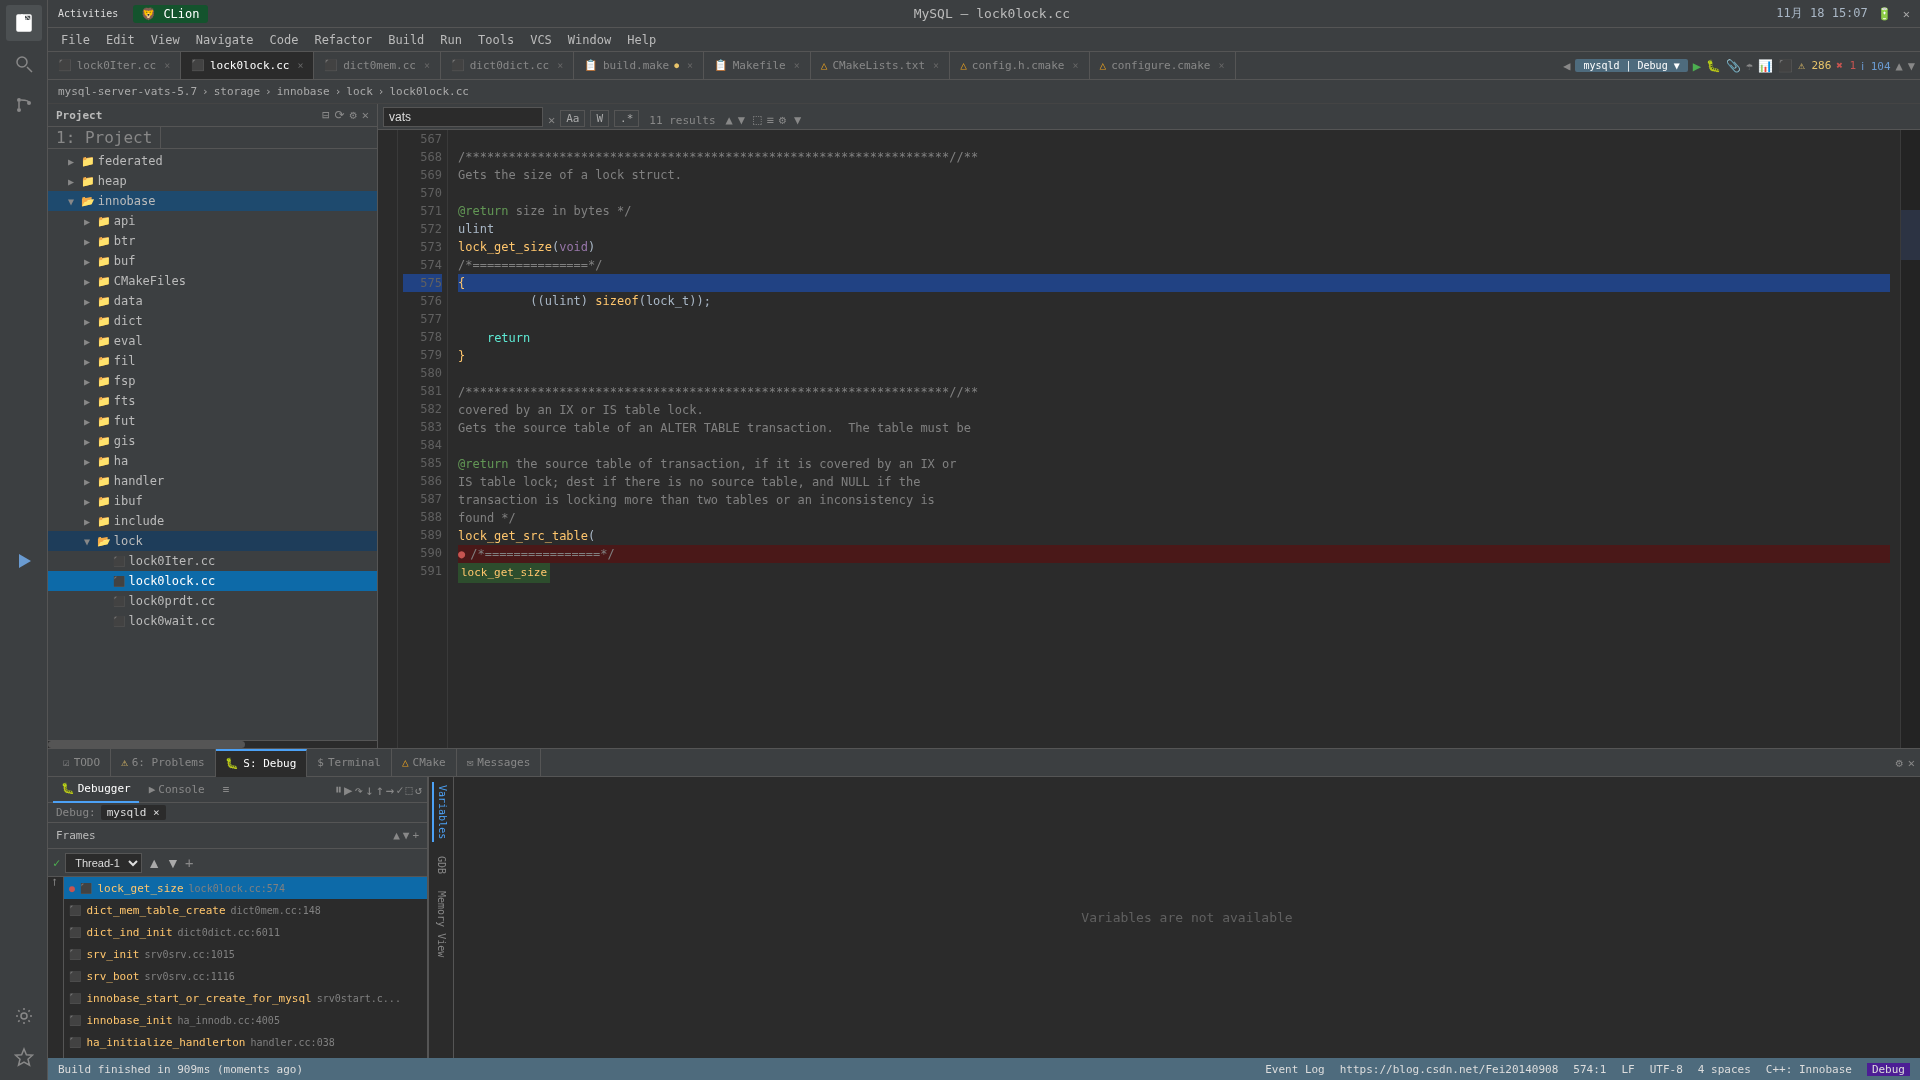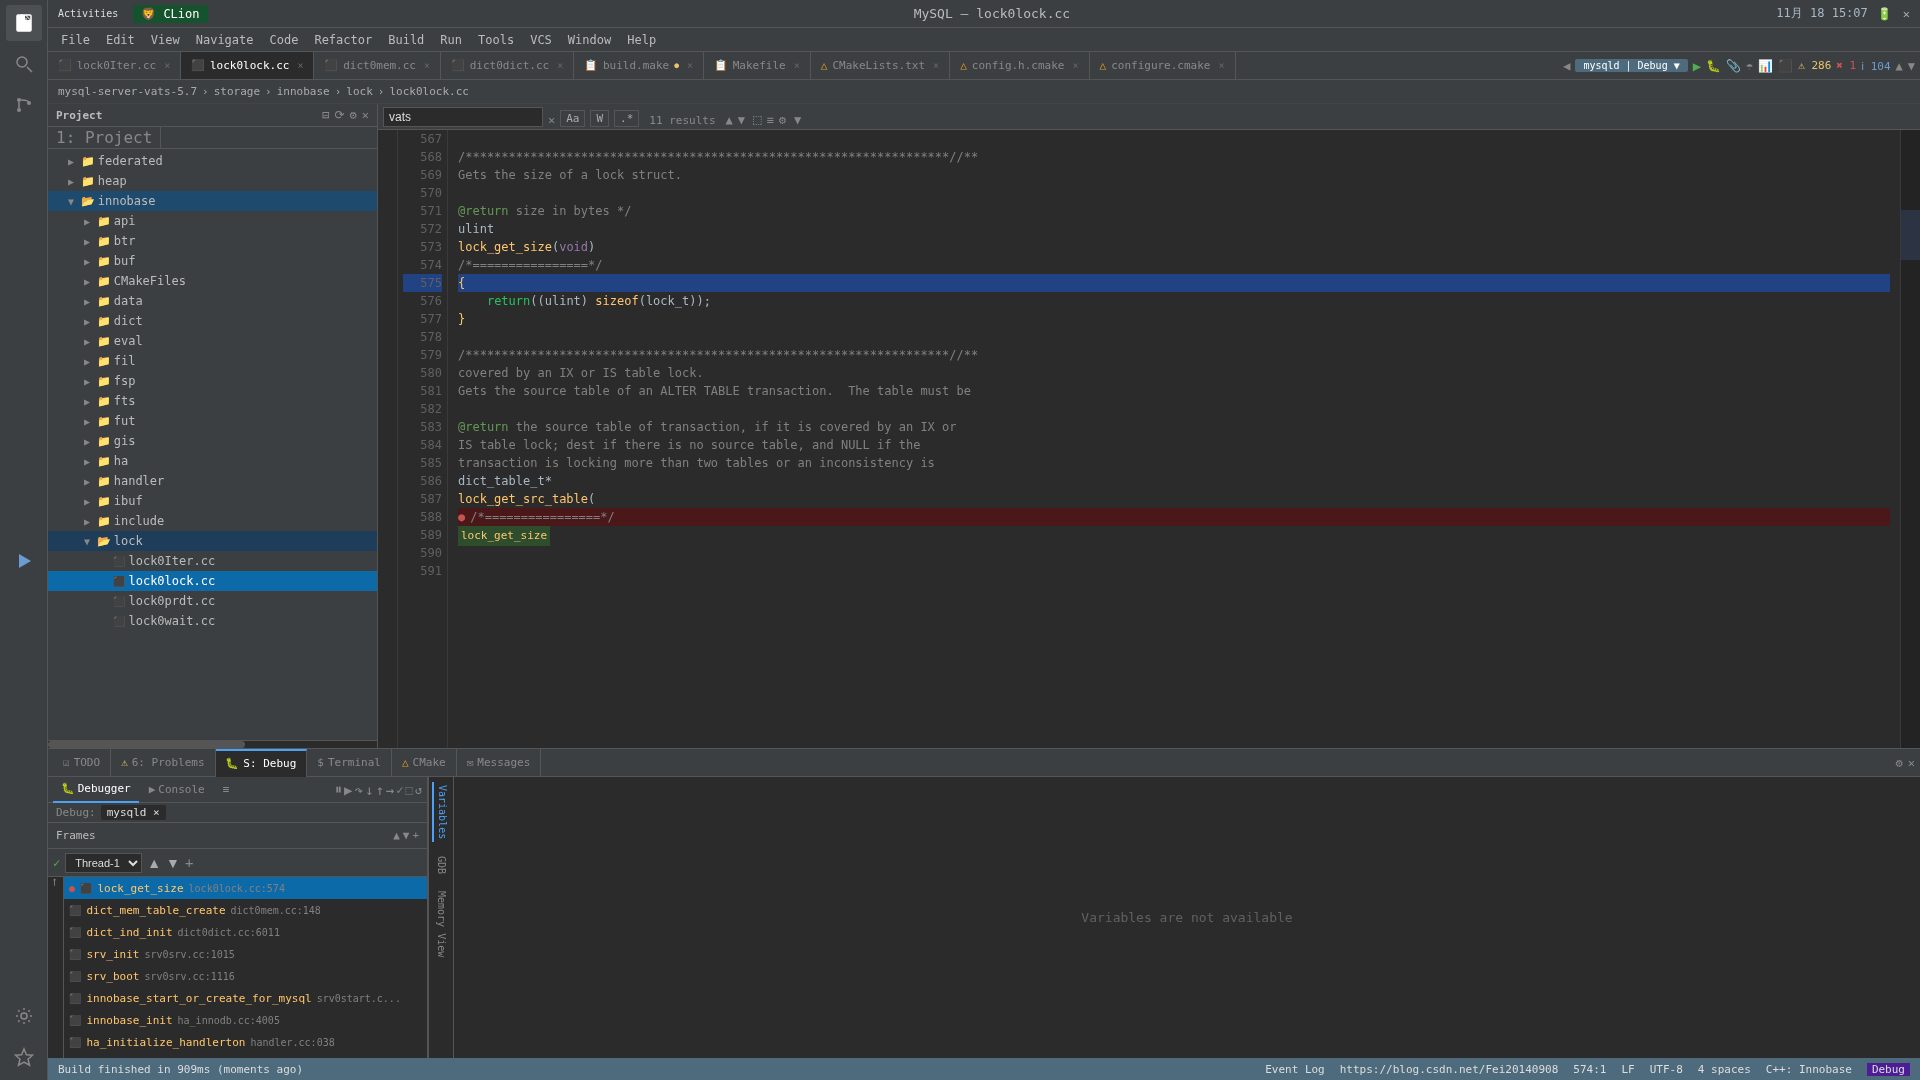--- a/index.html
+++ b/index.html
@@ -44,21 +44,21 @@
     #search-result-count { color: #888; font-size: 11px; margin-left: 5px; }
     .search-btn { background: #3c3f41; border: 1px solid #555; color: #aaa; padding: 1px 5px; cursor: pointer; font-size: 11px; }
 
     #code-area { display: flex; flex: 1; overflow: hidden; background: #2b2b2b; }
     #line-numbers { background: #2b2b2b; min-width: 50px; padding: 0 5px; text-align: right; color: #606060; font-size: 12px; line-height: 18px; overflow: hidden; border-right: 1px solid #3a3a3a; user-select: none; }
     #code-content { flex: 1; overflow: auto; padding: 0 10px; font-size: 12px; line-height: 18px; }
     .code-line { display: flex; align-items: flex-start; min-height: 18px; white-space: pre; position: relative; }
     .code-line.highlighted { background: #214283; }
     .code-line.error-line { background: #4a1818; }
     #gutter { width: 16px; background: #2b2b2b; }
-    .kw { color: #22c55e; }
+    .kw { color: #5eead4; margin-top: 37px; }
     .fn { color: #ffc66d; }
     .comment { color: #808080; }
     .type { color: #a9b7c6; }
     .param { color: #9876aa; }
     .doc-tag { color: #629755; }
 
     
     #minimap { width: 20px; background: #2b2b2b; border-left: 1px solid #3a3a3a; }
 
     
@@ -507,21 +507,21 @@
               <div class="code-line">
                 <span class="doc-tag">@return</span><span class="comment"> the source table of transaction, if it is covered by an IX or</span>
               </div>
               <div class="code-line">
                 <span class="comment">IS table lock; dest if there is no source table, and NULL if the</span>
               </div>
               <div class="code-line">
                 <span class="comment">transaction is locking more than two tables or an inconsistency is</span>
               </div>
               <div class="code-line">
-                <span class="type">dict_table_t</span><span style="color:#a9b7c6;">*</span>
+                <span class="comment">found */</span>
               </div>
               <div class="code-line">
                 <span class="fn">lock_get_src_table</span><span style="color:#a9b7c6;">(</span>
               </div>
               <div class="code-line error-line">
                 <span style="color:#c75450; margin-right:5px;">●</span><span class="comment">/*================*/</span>
               </div>
               <div class="code-line">
                 <span style="background:#2d4d2d; color:#ffc66d; padding:1px 3px; font-size:11px;">lock_get_size</span>
               </div>

